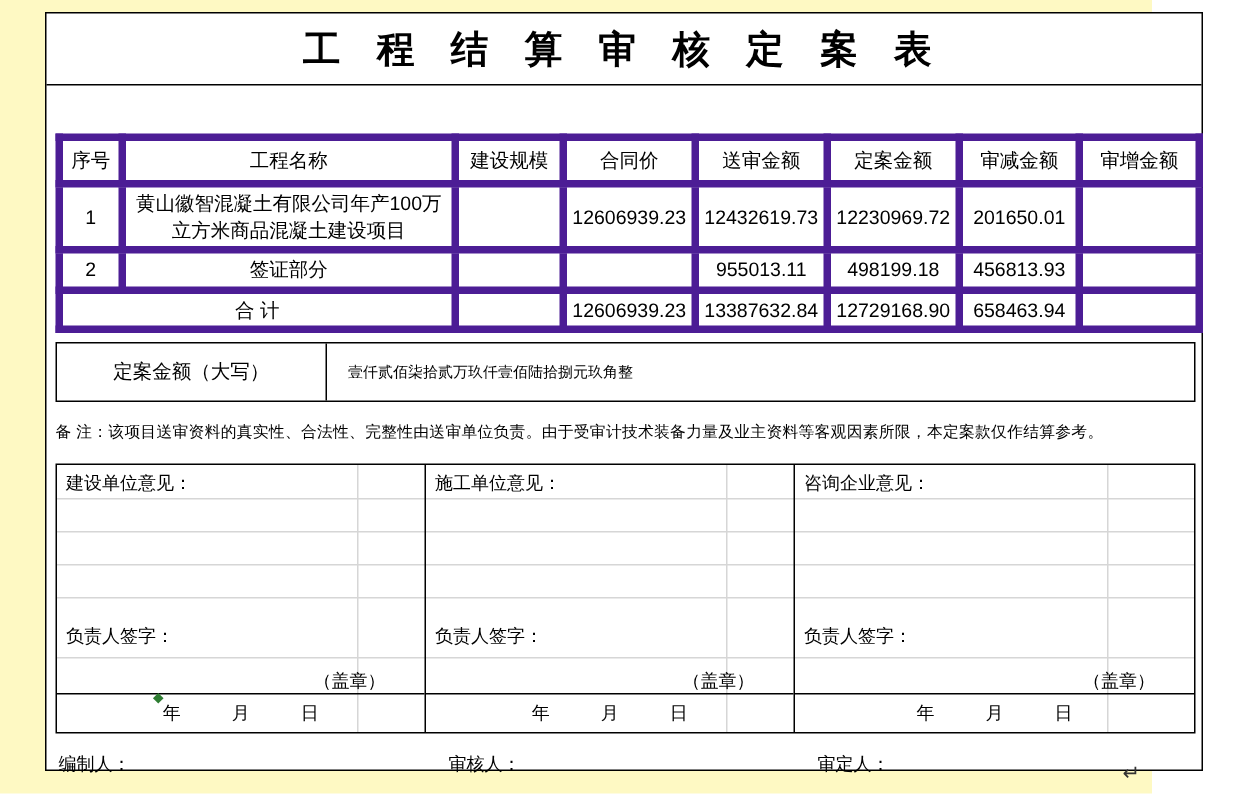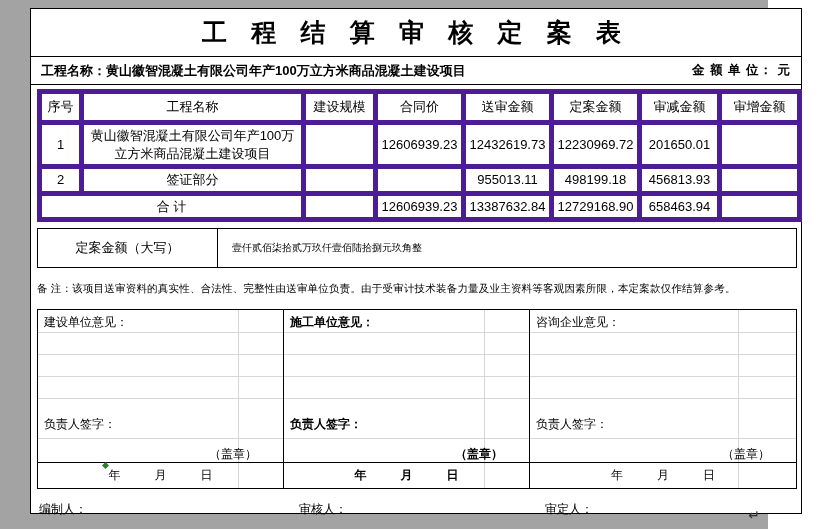--- a/index.html
+++ b/index.html
@@ -13,21 +13,21 @@
     font-family: "Liberation Sans", sans-serif;
     color: #000;
     overflow: hidden;
     position: relative;
   }
   .sheet {
     position: absolute;
     left: 0; top: 0;
     width: 768px;
     height: 529px;
-    background: #a3a3a3;
+    background: #fef9c3;
   }
   
   .frame {
     position: absolute;
     left: 30px;
     top: 8px;
     width: 772px;
     height: 506px;
     border: 1px solid #000;
     box-sizing: border-box;
@@ -150,21 +150,21 @@
     border: 1px solid #000;
     box-sizing: border-box;
   }
   .opin .col {
     position: absolute;
     top: 0;
     height: 100%;
     box-sizing: border-box;
   }
   .col1 { left: 0; width: 246px; border-right: 1px solid #000; }
-  .col2 { left: 246px; width: 246px; border-right: 1px solid #000; font-weight: bold; }
+  .col2 { left: 246px; width: 246px; border-right: 1px solid #000; }
   .col3 { left: 492px; width: 266px; }
   .opin .hdr {
     font-size: 12px;
     padding: 4px 0 0 6px;
   }
   .opin .sign {
     position: absolute;
     left: 6px;
     top: 106px;
     font-size: 12px;
@@ -239,24 +239,20 @@
 </head>
 <body>
 
 <div class="sheet">
   <div class="frame">
 
     <div class="title-row">
       <div class="title">工 程 结 算 审 核 定 案 表</div>
     </div>
 
-    <div class="subhead">
-      <div class="proj">工程名称：黄山徽智混凝土有限公司年产100万立方米商品混凝土建设项目</div>
-      <div class="unit">金 额 单 位：  元</div>
-    </div>
 
     <table class="main">
       <colgroup>
         <col style="width:42px">
         <col style="width:222px">
         <col style="width:72px">
         <col style="width:88px">
         <col style="width:88px">
         <col style="width:88px">
         <col style="width:80px">

